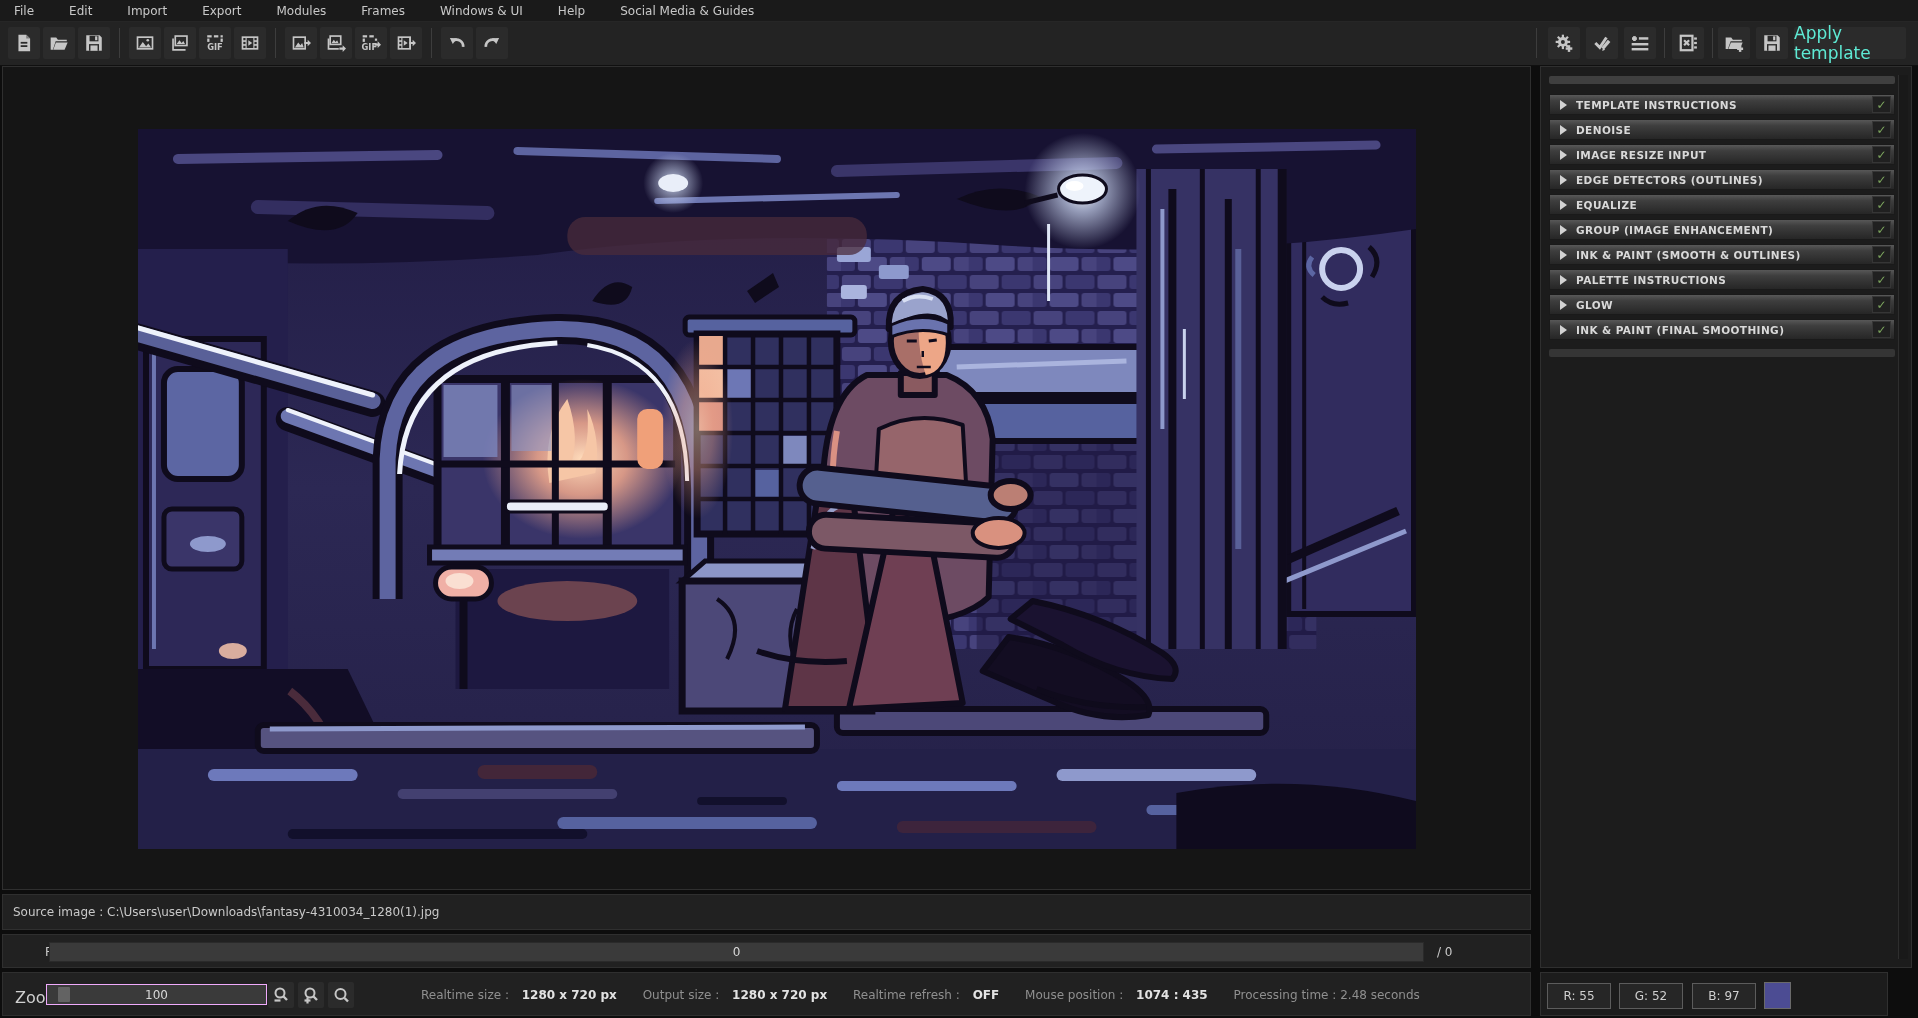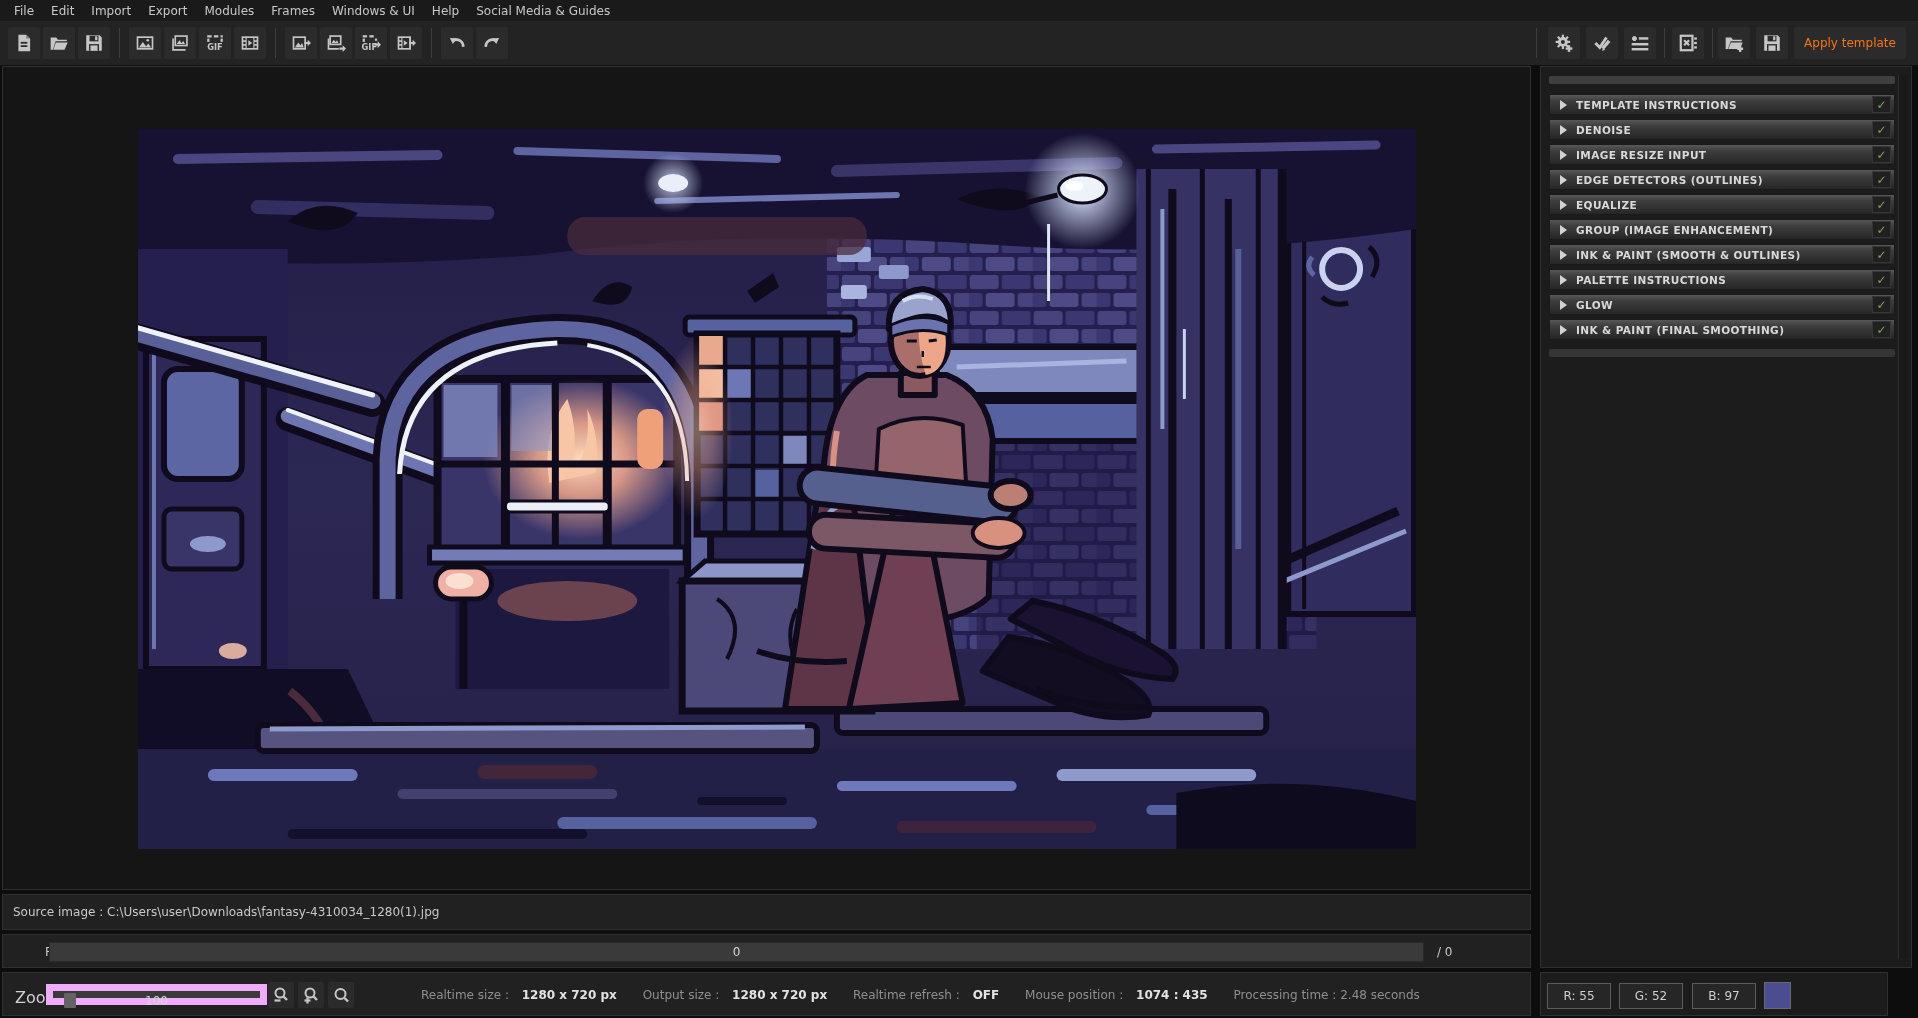--- a/index.html
+++ b/index.html
@@ -1,30 +1,30 @@
 <!DOCTYPE html>
 <html><head>
 <meta charset="utf-8">
 <style>
   html,body{margin:0;padding:0;background:#0d0d0d;}
   body{width:1918px;height:1018px;position:relative;overflow:hidden;
        font-family:"DejaVu Sans","Liberation Sans",sans-serif;color:#c6c6c6;}
   .abs{position:absolute;}
   
   #menubar{left:0;top:0;width:1918px;height:22px;background:#1a1a1a;border-bottom:1px solid #262626;
-           display:flex;align-items:center;padding-left:14px;gap:17px;box-sizing:border-box;}
+           display:flex;align-items:center;padding-left:14px;gap:35px;box-sizing:border-box;}
   .menu-item{font-size:12px;color:#c8c8c8;white-space:nowrap;cursor:default;}
   
   #toolbar{left:0;top:22px;width:1918px;height:44px;background:#232323;border-bottom:1px solid #101010;box-sizing:border-box;}
   .tb{position:absolute;top:5px;width:32px;height:32px;background:#2b2b2b;border-radius:2px;
       display:flex;align-items:center;justify-content:center;}
   .tbsep{position:absolute;top:6px;width:1px;height:30px;background:#3d3d3d;}
   .tb svg{display:block;}
   #apply-btn{position:absolute;left:1794px;top:5px;width:112px;height:32px;background:#2b2b2b;border-radius:2px;
-      color:#f97316;font-size:12px;display:flex;align-items:center;justify-content:center;}
+      color:#5eead4;font-size:17px;display:flex;align-items:center;justify-content:center;}
   
   .panel{background:#1c1c1c;border:1px solid #2f2f2f;box-sizing:border-box;}
   #canvas-panel{left:2px;top:66px;width:1529px;height:824px;background:#151515;}
   #artwork{left:137px;top:128px;width:1278px;height:720px;}
   #right-panel{left:1540px;top:66px;width:372px;height:902px;}
   #rp-strip-top{left:8px;top:9px;width:346px;height:8px;background:#3f3f3f;border-radius:2px;}
   #rp-strip-bottom{left:8px;top:282px;width:346px;height:8px;background:#353535;border-radius:2px;}
   #rp-scroll{right:3px;top:8px;width:9px;bottom:8px;background:#191919;border-left:1px solid #2e2e2e;}
   .sec{position:absolute;left:8px;width:346px;height:21px;border:1px solid #1a1a1a;box-sizing:border-box;
        background:linear-gradient(180deg,#585858 0%,#3e3e3e 30%,#262626 100%);
@@ -36,21 +36,21 @@
   
   .hbar{left:2px;width:1529px;background:#212121;border:1px solid #2f2f2f;box-sizing:border-box;}
   #source-bar{top:894px;height:36px;display:flex;align-items:center;padding-left:10px;font-size:12px;color:#c9c9c9;}
   #frame-bar{top:934px;height:34px;}
   #frame-label{left:10px;top:10px;font-size:12px;color:#c9c9c9;margin-left:32px;}
   #frame-track{left:46px;top:7px;width:1375px;height:20px;background:#3a3a3a;border:1px solid #2a2a2a;box-sizing:border-box;
        display:flex;align-items:center;justify-content:center;font-size:12px;color:#d8d8d8;}
   #frame-total{left:1434px;top:10px;font-size:12px;color:#c9c9c9;}
   #bottom-bar{top:972px;height:44px;}
   #zoom-label{left:12px;top:15px;font-size:16px;color:#d0d0d0;}
-  #zoom-track{left:43px;top:11px;width:221px;height:21px;background:#3a3a3a;border:7px solid #f0abfc;box-sizing:border-box;}
+  #zoom-track{left:43px;top:11px;width:221px;height:21px;background:#3a3a3a;border:1px solid #f0abfc;box-sizing:border-box;}
   #zoom-handle{left:11px;top:2px;width:12px;height:15px;background:#636363;border-radius:1px;}
   #zoom-value{left:0;top:3px;width:100%;text-align:center;font-size:12px;color:#d8d8d8;}
   .zbtn{position:absolute;top:9px;width:26px;height:26px;background:#2b2b2b;border-radius:2px;
         display:flex;align-items:center;justify-content:center;}
   #statusline{left:418px;top:15px;font-size:12px;white-space:nowrap;}
   .sl{color:#8f8f8f;}
   .sv{color:#e3e3e3;font-weight:bold;}
   .sgap{display:inline-block;width:22px;}
   .sgap2{display:inline-block;width:9px;}
   

